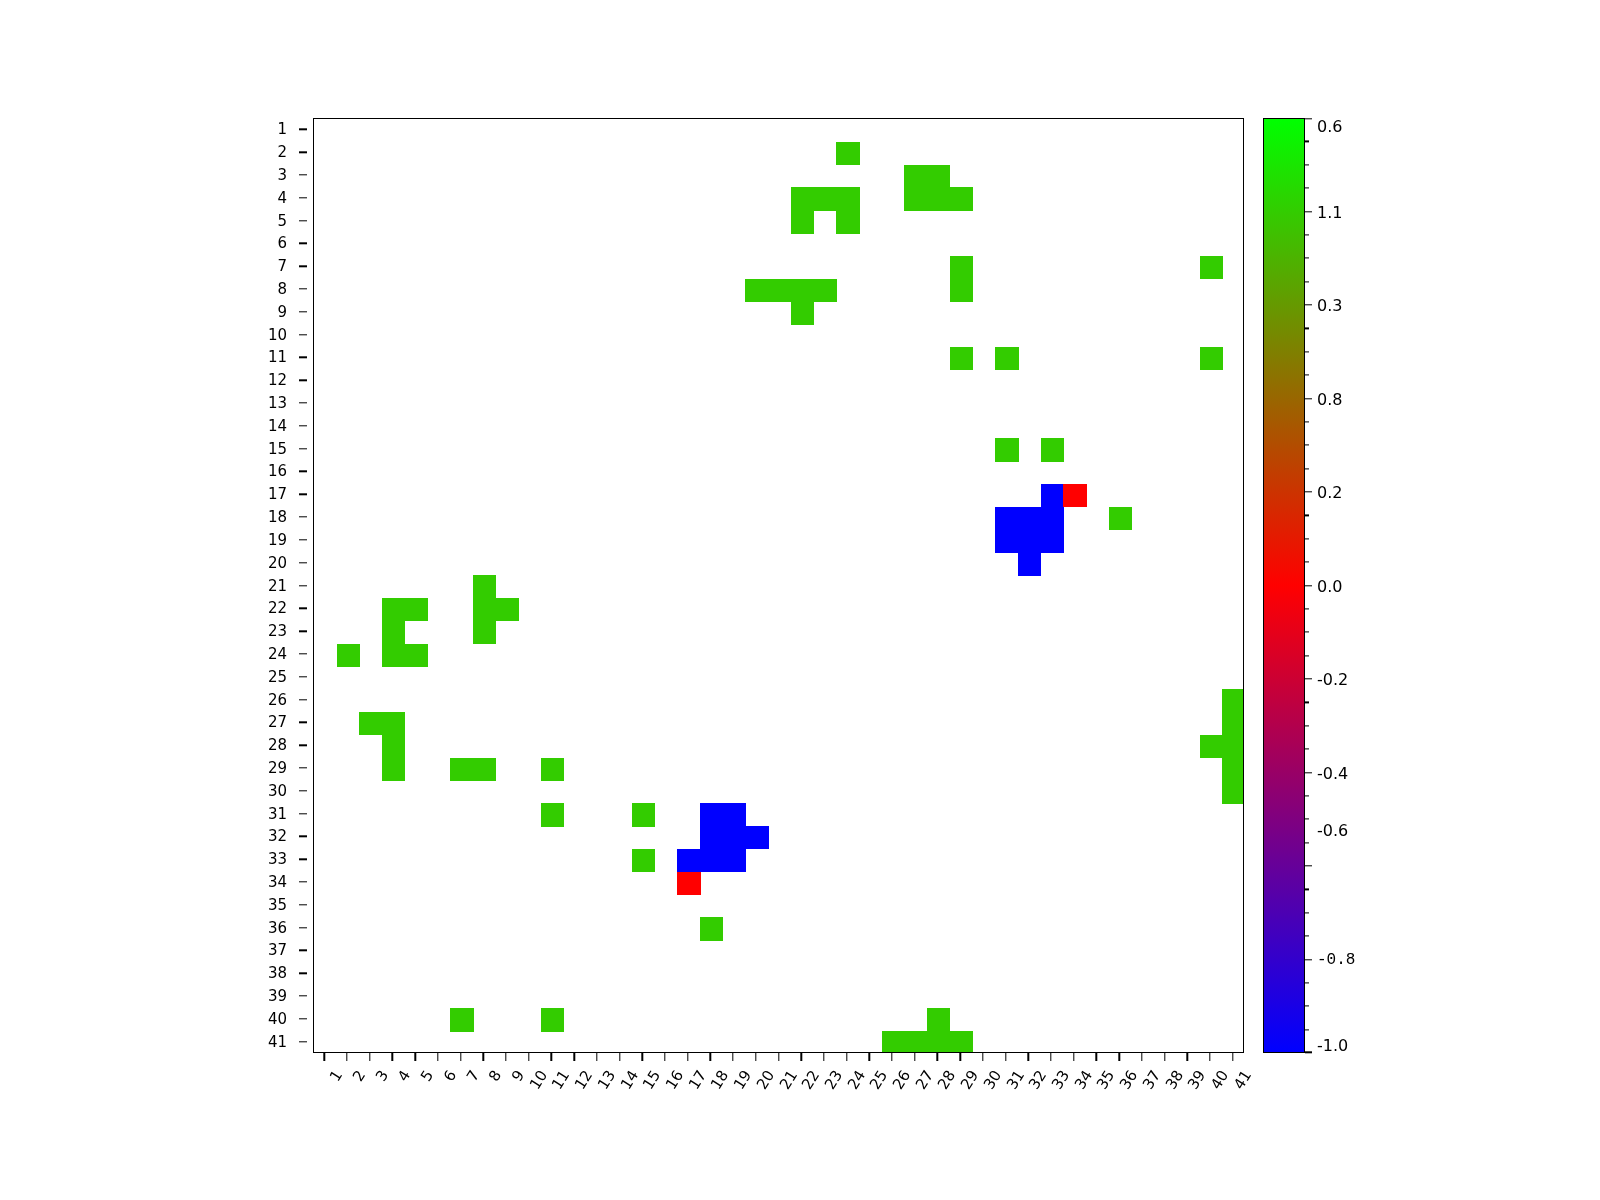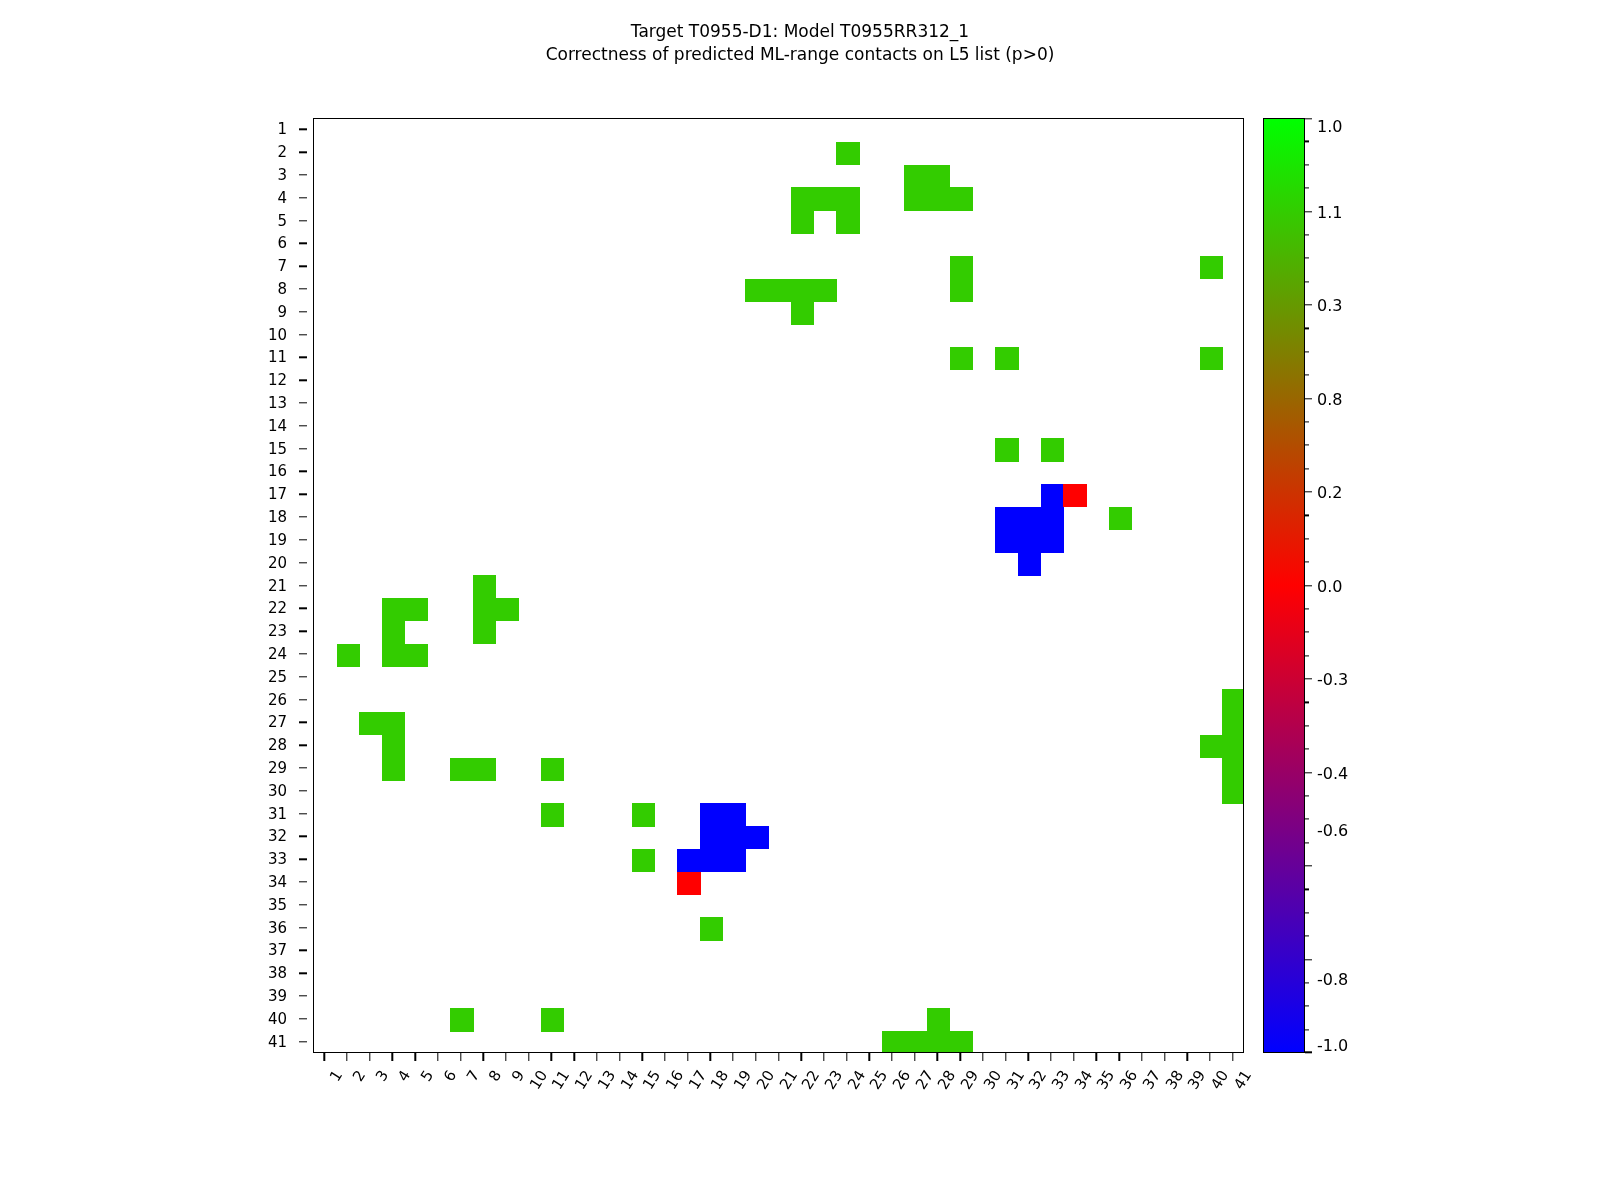--- a/index.html
+++ b/index.html
@@ -112,24 +112,20 @@
     width: 4px; height: 1.2px;
     background: #000;
     transform: translateY(-50%);
   }
 </style>
 </head>
 <body>
 
 <div id="root">
 
-  <div class="title-block">
-    <div>Target T0955-D1: Model T0955RR312_1</div>
-    <div class="title-line2">Correctness of predicted ML-range contacts on L5 list (p&gt;0)</div>
-  </div>
 
 
   <div id="y-axis">
       <div class="ytick-label" style="top: 11.4024px;">1</div>
       <div class="ytick-mark" style="top: 11.4024px;"></div>
       <div class="ytick-label" style="top: 34.2073px;">2</div>
       <div class="ytick-mark" style="top: 34.2073px;"></div>
       <div class="ytick-label" style="top: 57.0122px;">3</div>
       <div class="ytick-mark" style="top: 57.0122px;"></div>
       <div class="ytick-label" style="top: 79.8171px;">4</div>
@@ -371,39 +367,39 @@
       <div class="xtick-label" style="left: 881.232px;">39</div>
       <div class="xtick-mark" style="left: 896.939px;"></div>
       <div class="xtick-label" style="left: 903.939px;">40</div>
       <div class="xtick-mark" style="left: 919.646px;"></div>
       <div class="xtick-label" style="left: 926.646px;">41</div>
     </div>
 
   <div id="colorbar-wrap">
     <div id="colorbar-gradient" style="background: linear-gradient(rgb(0, 255, 0) 0%, rgb(255, 0, 0) 50%, rgb(0, 0, 255) 100%);"></div>
   <div class="cbtick-mark" style="top: 0.7px;"></div>
-      <div class="cbtick-label" style="top: 8px;">1.0</div>
+      <div class="cbtick-label" style="top: 8px;">0.6</div>
       <div class="cbtick-mark" style="top: 93.5px;"></div>
       <div class="cbtick-label" style="top: 93.5px;">1.1</div>
       <div class="cbtick-mark" style="top: 187px;"></div>
       <div class="cbtick-label" style="top: 187px;">0.3</div>
       <div class="cbtick-mark" style="top: 280.5px;"></div>
       <div class="cbtick-label" style="top: 280.5px;">0.8</div>
       <div class="cbtick-mark" style="top: 374px;"></div>
       <div class="cbtick-label" style="top: 374px;">0.2</div>
       <div class="cbtick-mark" style="top: 467.5px;"></div>
       <div class="cbtick-label" style="top: 467.5px;">0.0</div>
       <div class="cbtick-mark" style="top: 561px;"></div>
-      <div class="cbtick-label" style="top: 561px;">-0.3</div>
+      <div class="cbtick-label" style="top: 561px;">-0.2</div>
       <div class="cbtick-mark" style="top: 654.5px;"></div>
       <div class="cbtick-label" style="top: 654.5px;">-0.4</div>
       <div class="cbtick-mark" style="top: 748px;"></div>
       <div class="cbtick-label" style="top: 712px;">-0.6</div>
       <div class="cbtick-mark" style="top: 841.5px;"></div>
-      <div class="cbtick-label" style="top: 861px;">-0.8</div>
+      <div class="cbtick-label" style="top: 842px; font-family: Liberation Mono, monospace;">-0.8</div>
       <div class="cbtick-mark" style="top: 934.3px;"></div>
       <div class="cbtick-label" style="top: 927px;">-1.0</div>
       <div class="cbminor" style="top: 911.625px;"></div>
       <div class="cbminor" style="top: 888.25px;"></div>
       <div class="cbminor" style="top: 864.875px;"></div>
       <div class="cbminor" style="top: 818.125px;"></div>
       <div class="cbminor" style="top: 794.75px;"></div>
       <div class="cbminor" style="top: 771.375px;"></div>
       <div class="cbminor" style="top: 724.625px;"></div>
       <div class="cbminor" style="top: 701.25px;"></div>

